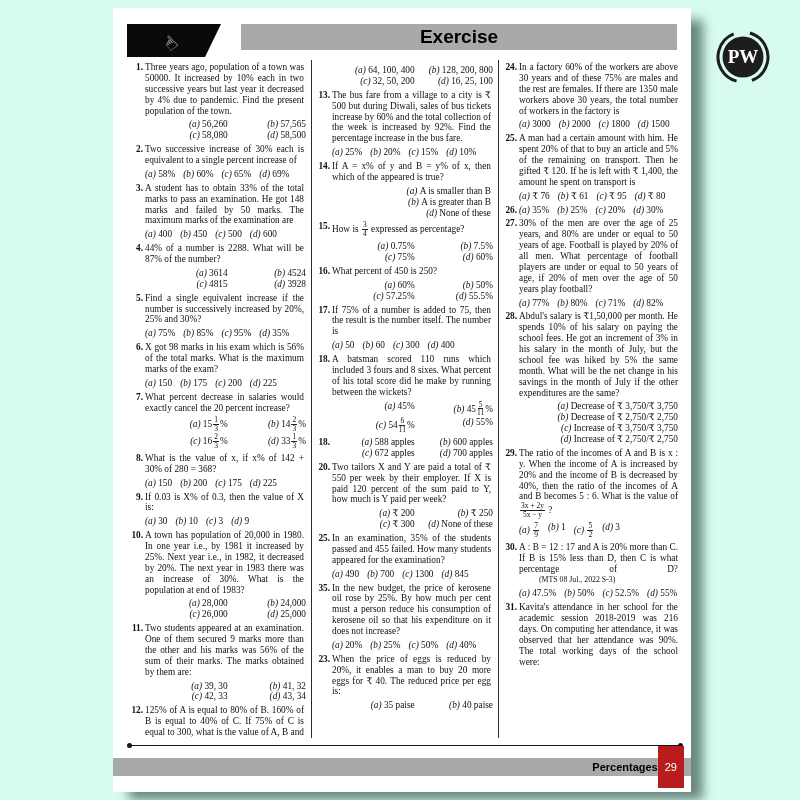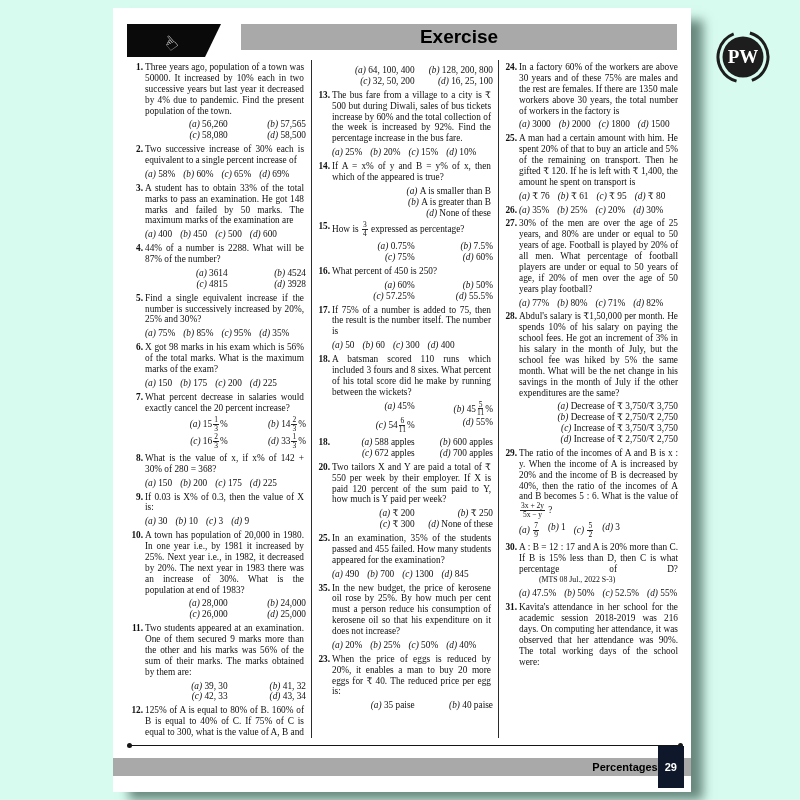--- a/index.html
+++ b/index.html
@@ -52,22 +52,22 @@
   .rule{position:absolute;left:16px;right:10px;bottom:46px;height:1px;background:#151515;}
   .rule::before,.rule::after{content:"";position:absolute;top:-2px;width:5px;height:5px;border-radius:50%;background:#151515;}
   .rule::before{left:-2px;}
   .rule::after{right:-2px;}
   .footer-band{
     position:absolute;left:0;right:0;bottom:16px;height:18px;background:#a9a9a9;
     display:flex;align-items:center;justify-content:flex-end;padding-right:7px;
   }
   .footer-chapter{font-family:"Liberation Sans",sans-serif;font-weight:bold;font-size:11px;color:#000;}
   .footer-page{
-    background:#0f172a;color:#fff;font-family:"Liberation Sans",sans-serif;
-    font-weight:bold;font-size:11px;padding:15px 7px;
+    background:#b91c1c;color:#fff;font-family:"Liberation Sans",sans-serif;
+    font-weight:normal;font-size:11px;padding:15px 7px;
   }
   
   .pwlogo{position:absolute;left:714px;top:28px;width:58px;height:58px;}
 </style>
 </head>
 <body>
 
 <div class="page">
   <div class="header">
     <div class="header-icon">

